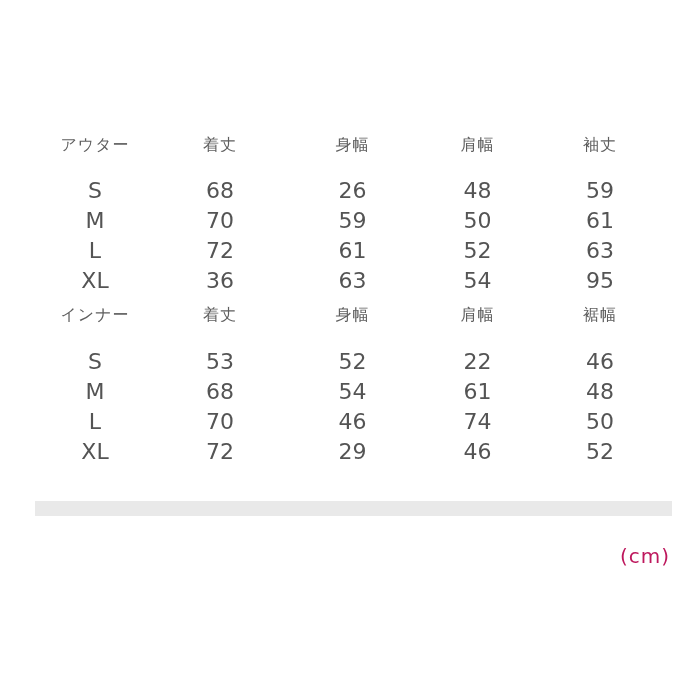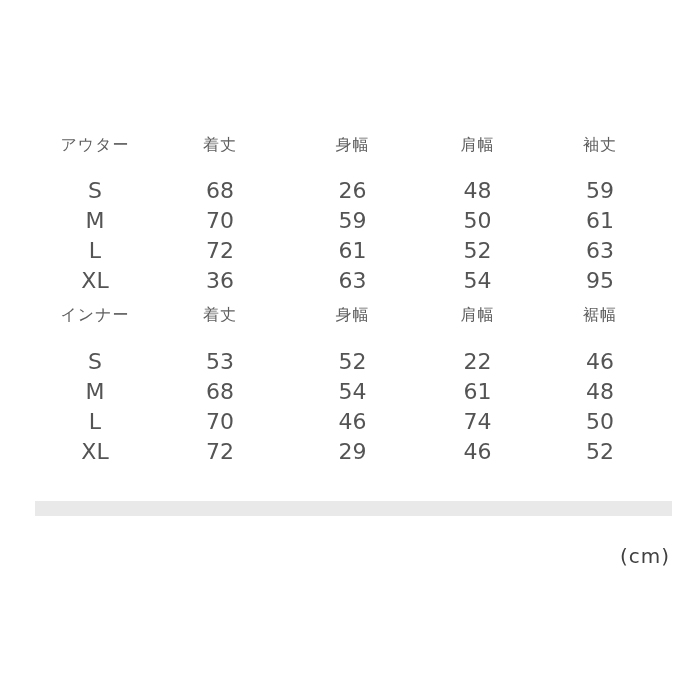--- a/index.html
+++ b/index.html
@@ -49,21 +49,21 @@
     height: 15px;
     background: #e9e9e9;
   }
   .unit-label {
     position: absolute;
     top: 545px;
     right: 30px;
     font-size: 20px;
     line-height: 22px;
     letter-spacing: 1px;
-    color: #404040;
+    color: #be185d;
   }
 </style>
 </head>
 <body>
 
 <div>
 
   <div class="section sec-outer">
     <div class="row header-row">
       <span class="cell">アウター</span>

